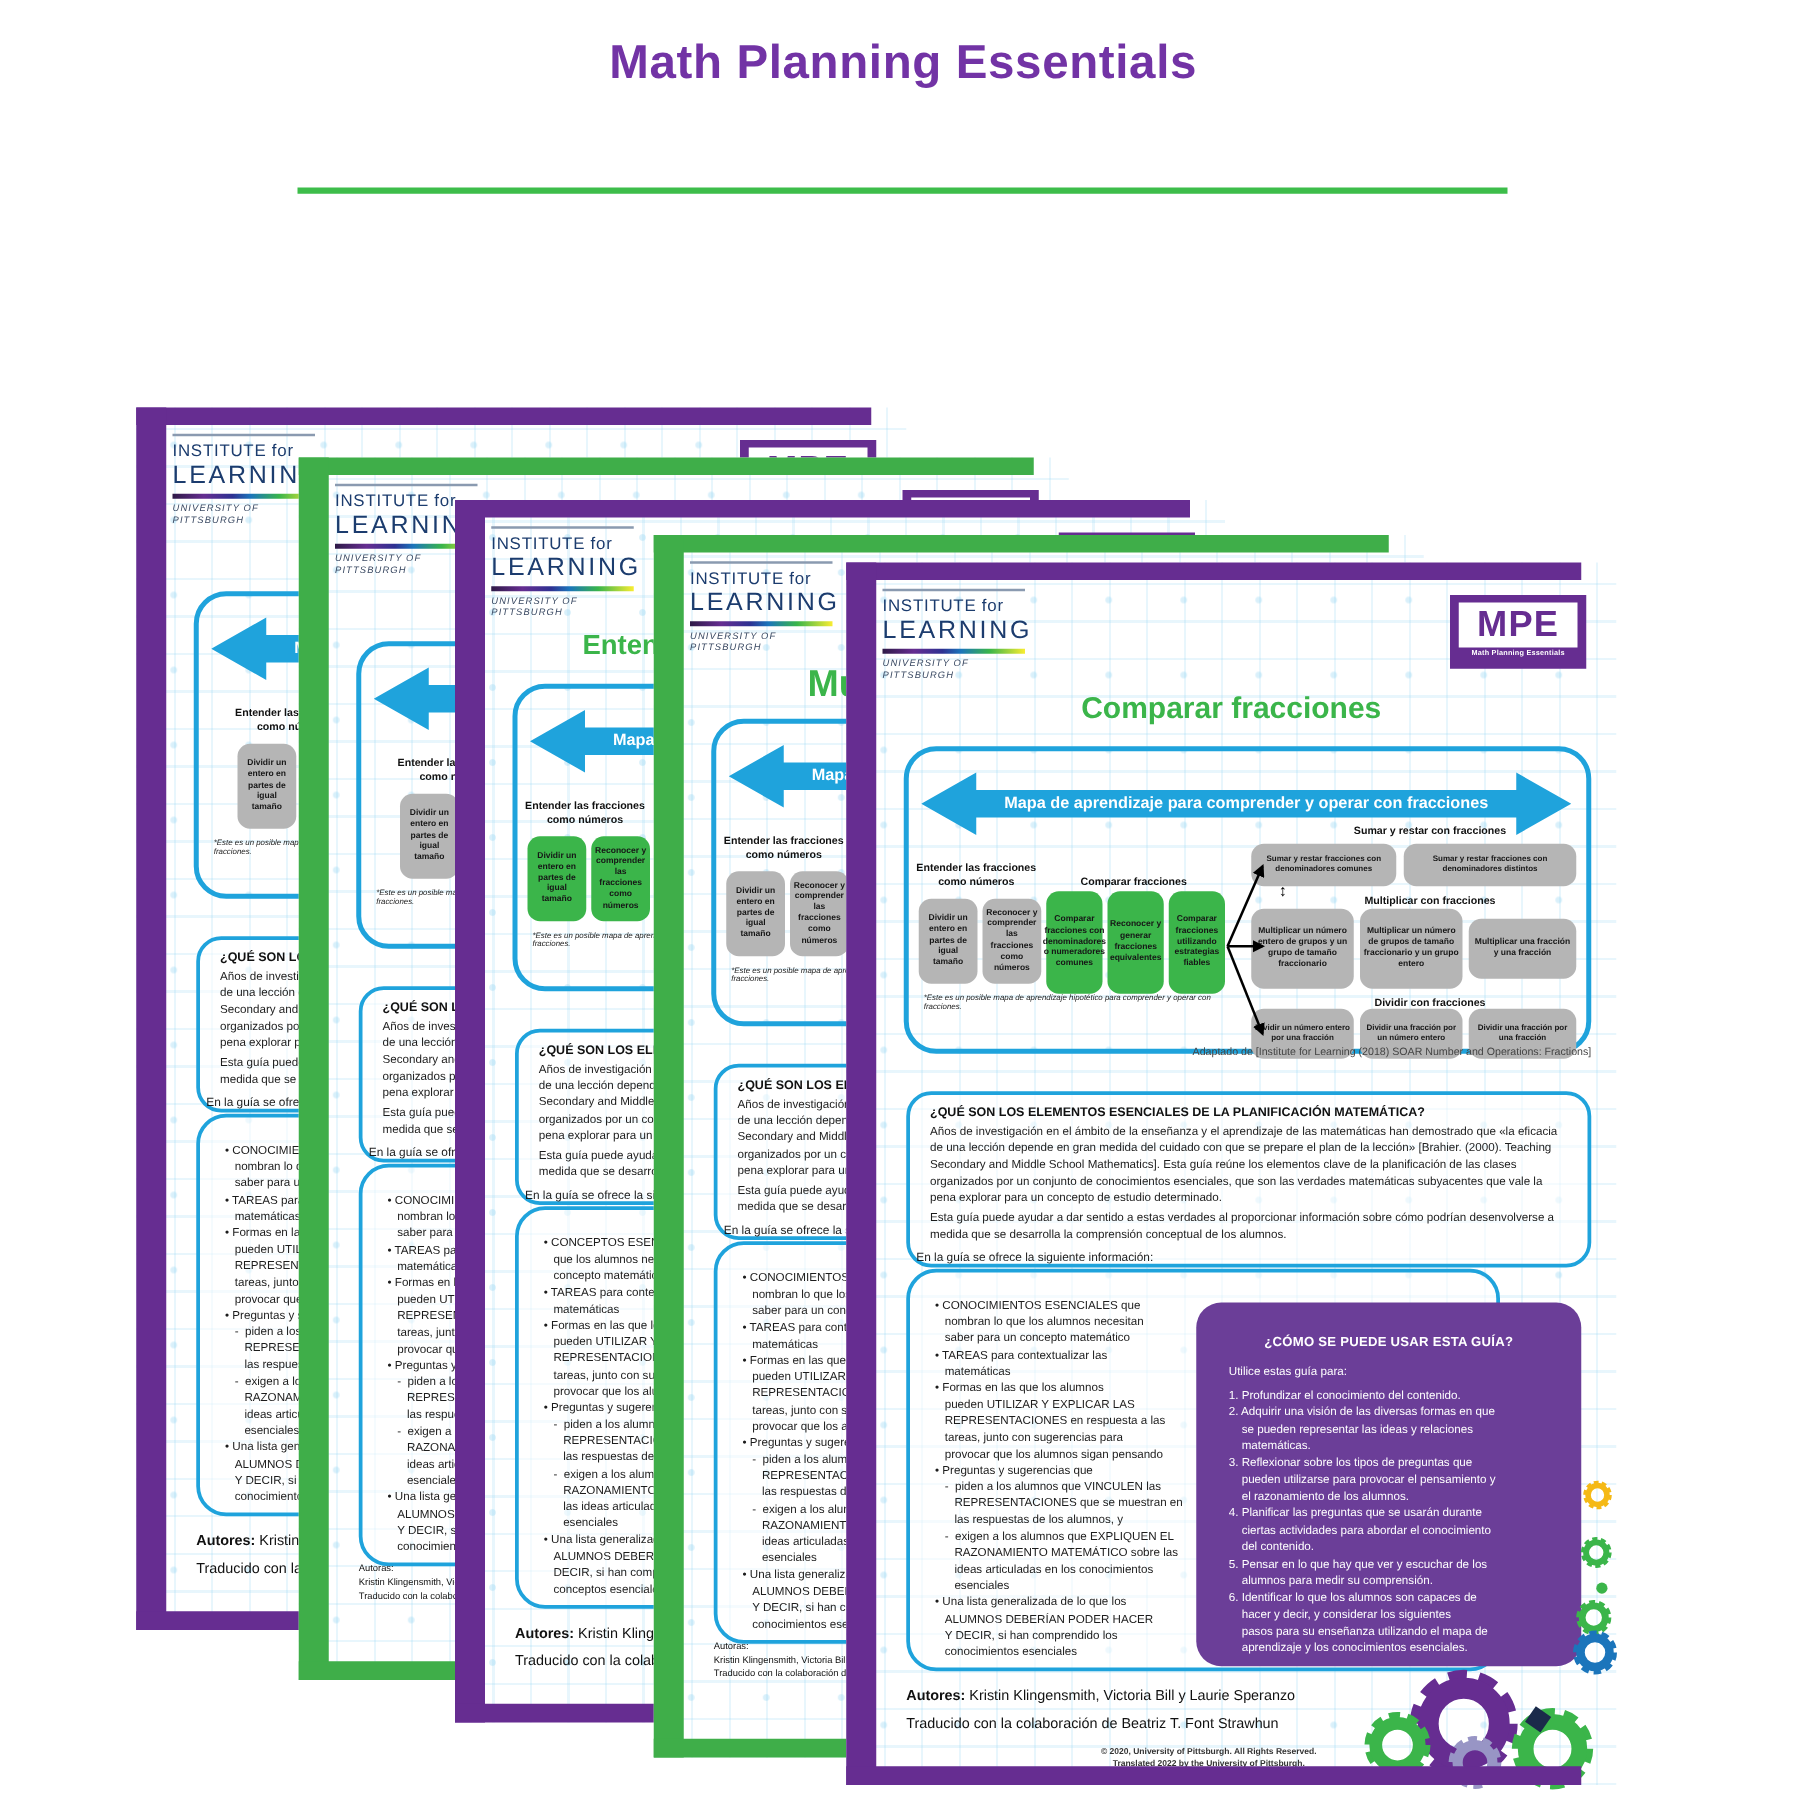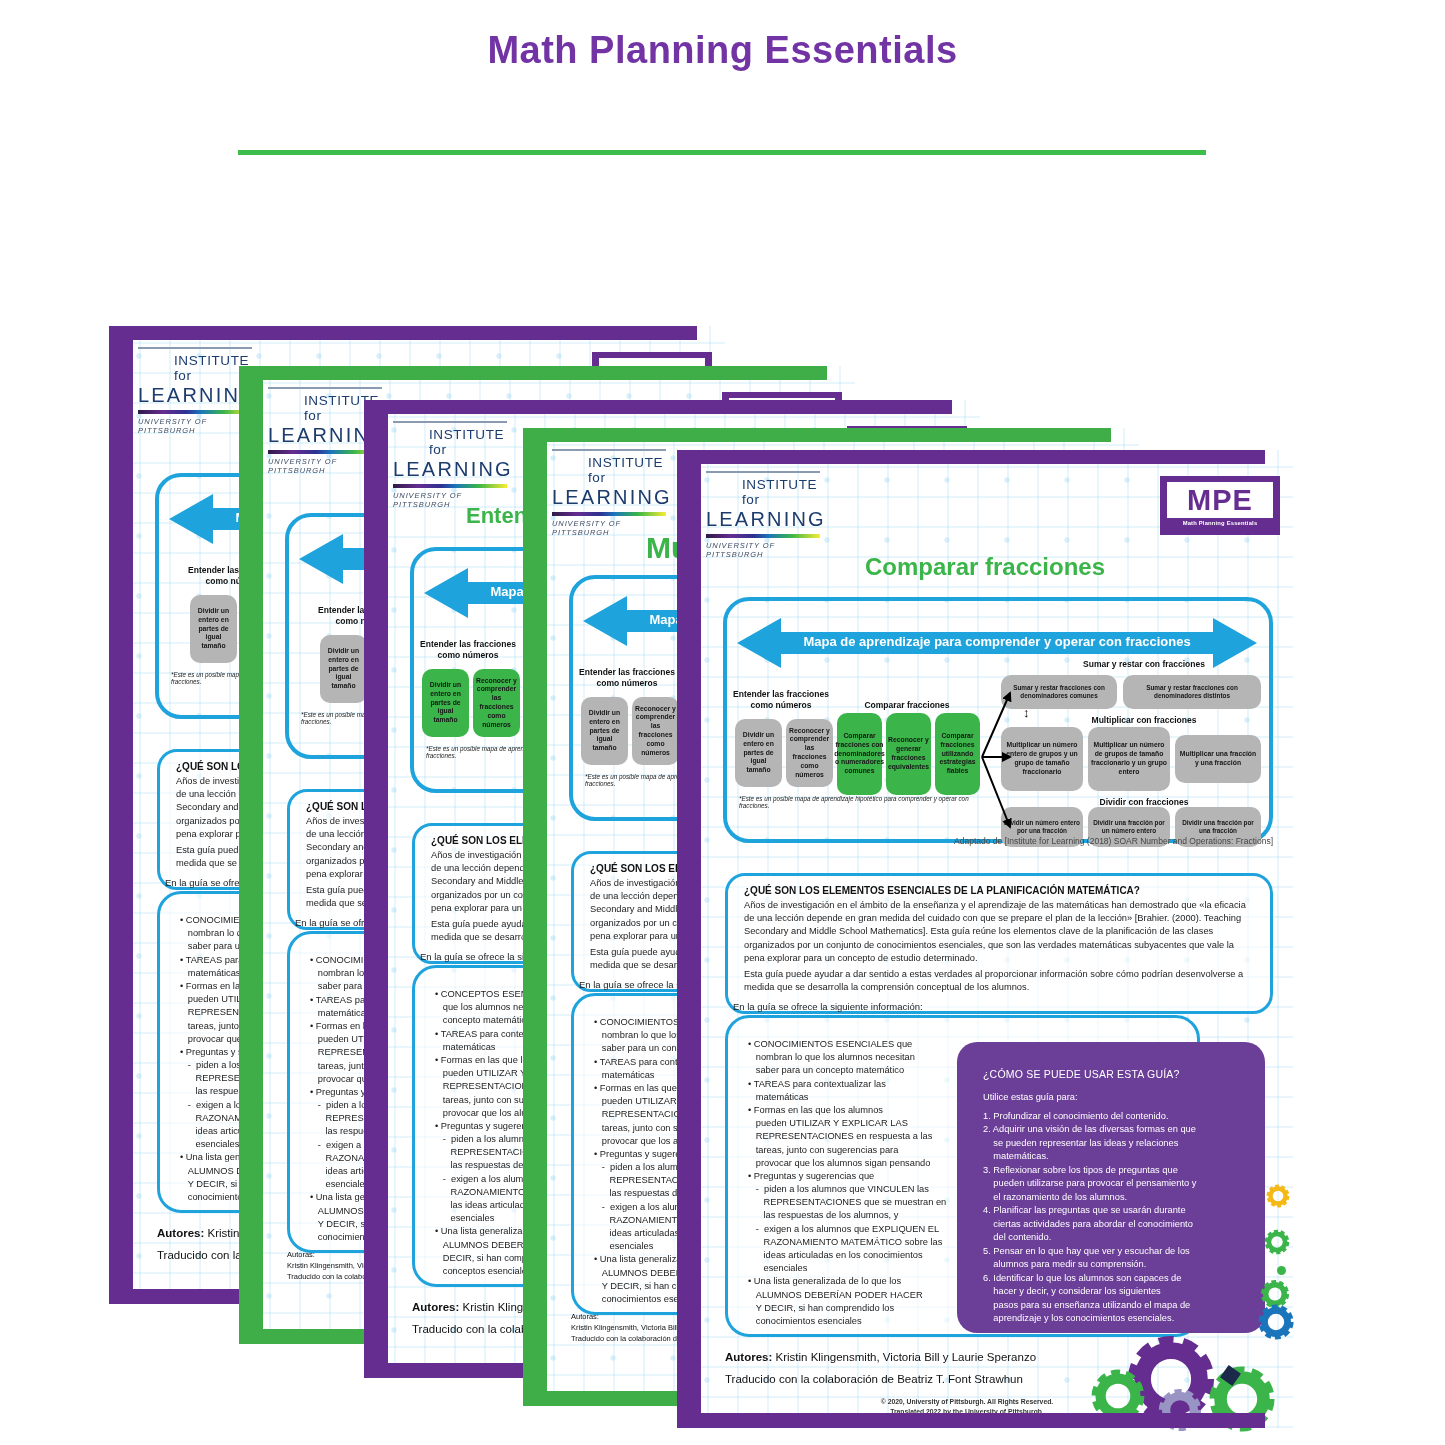--- a/index.html
+++ b/index.html
@@ -29,27 +29,27 @@
       repeating-linear-gradient(0deg, rgba(140,210,242,.20) 0 1.8px, transparent 1.8px 30px),
       repeating-linear-gradient(90deg, rgba(140,210,242,.20) 0 1.8px, transparent 1.8px 30px);
     background-size:60px 60px, auto, auto; }
   .bar-top    { position:absolute; left:0; top:0; width:588px; height:14px; background:var(--frame); z-index:6; }
   .bar-left   { position:absolute; left:0; top:0; width:24px; height:978px; background:var(--frame); z-index:6; }
   .bar-bottom { position:absolute; left:0; top:963px; width:588px; height:15px; background:var(--frame); z-index:6; }
 
   
   .ifl { position:absolute; left:29px; top:21px; width:114px; z-index:2; }
   .ifl-rule { height:1.5px; background:#8a9ab0; margin-bottom:4px; }
-  .ifl-l1 { font-size:13.5px; color:#1C3C6E; letter-spacing:.6px;margin-left:36px; }
+  .ifl-l1 { font-size:13.5px; color:#1C3C6E; letter-spacing:.6px; }
   .ifl-l2 { font-size:20px; color:#1C3C6E; letter-spacing:2.2px; margin-top:1px; }
   .ifl-grad { height:4.5px; margin-top:3px; background:linear-gradient(90deg,#2E1A47 0%,#662D91 22%,#2E3192 42%,#1B75BB 55%,#39B54A 75%,#F9ED32 100%); }
   .ifl-l3 { font-size:7.5px; color:#3b4a63; letter-spacing:.9px; margin-top:3px;font-style:italic; }
 
   
-  .mpe { position:absolute; left:483px; top:26px; width:120px; height:59px; background:#662D91; z-index:7; padding:6px 7px 0 7px; text-align:center; }
+  .mpe { position:absolute; left:483px; top:26px; width:109px; height:59px; background:#662D91; z-index:7; padding:6px 7px 0 7px; text-align:center; }
   .mpe-abbr { background:#fff; color:#662D91; font-weight:800; font-size:29px; line-height:36px; letter-spacing:1px; }
   .mpe-sub { color:#fff; font-size:5.8px; font-weight:700; margin-top:2px; letter-spacing:.2px; }
 
   .guide-title { position:absolute; left:0; top:103px; width:616px; text-align:center; font-weight:700; color:#3BB54A; z-index:2; }
   .t22 { font-size:22px; } .t24 { font-size:24px; } .t30 { font-size:30px; }
 
   
   .map { position:absolute; left:46px; top:147px; width:550px; height:246px; border:4px solid #1FA3DC; border-radius:26px; z-index:2; }
   .map-arrow { position:absolute; left:10px; top:14px; width:520px; height:56px; }
   .map-arrow svg { position:absolute; inset:0; }
@@ -85,21 +85,21 @@
   
   .box1 { position:absolute; left:48px; top:423px; width:548px; height:141px; border:3px solid #1FA3DC; border-radius:20px; padding:9px 16px; z-index:2; background:rgba(255,255,255,.55); }
   .box1-title { font-size:10px; font-weight:700; color:#111; }
   .box1-p { font-size:9.3px; line-height:1.42; color:#1c1c1c; margin-top:3px; }
   .box2-intro { position:absolute; left:56px; top:551px; font-size:9.5px; color:#1c1c1c; z-index:2; }
   .box2 { position:absolute; left:48px; top:565px; width:475px; height:322px; border:3px solid #1FA3DC; border-radius:24px; z-index:2; background:rgba(255,255,255,.55); }
   .box2-bullets { margin:20px 0 0 20px; width:252px; font-size:9.3px; line-height:1.42; color:#1c1c1c; }
   .pre { white-space:pre-wrap; }
 
   .usage { position:absolute; left:280px; top:592px; width:308px; height:291px; background:#6B3E98; border-radius:20px; color:#fff; padding:26px 26px 0 26px; z-index:3; }
-  .usage-title { font-size:10.5px; font-weight:400; letter-spacing:.2px; }
+  .usage-title { font-size:10.5px; font-weight:700; letter-spacing:.2px;text-align:center; }
   .usage-intro { font-size:9.3px; margin-top:12px; }
   .usage-items { font-size:9.3px; line-height:1.45; margin-top:8px; }
 
   .authors { position:absolute; left:48px; top:901px; font-size:11.5px; color:#111; z-index:2; }
   .authors .b { font-weight:700; }
   .translated { position:absolute; left:48px; top:923px; font-size:11.5px; color:#111; z-index:2; }
   .authors-sm { position:absolute; left:48px; top:884px; font-size:7.5px; line-height:1.45; color:#111; z-index:2; }
   .copy { position:absolute; left:140px; top:947px; width:300px; text-align:center; font-size:6.8px; font-weight:700; line-height:1.5; color:#333; z-index:2; }
 
   

